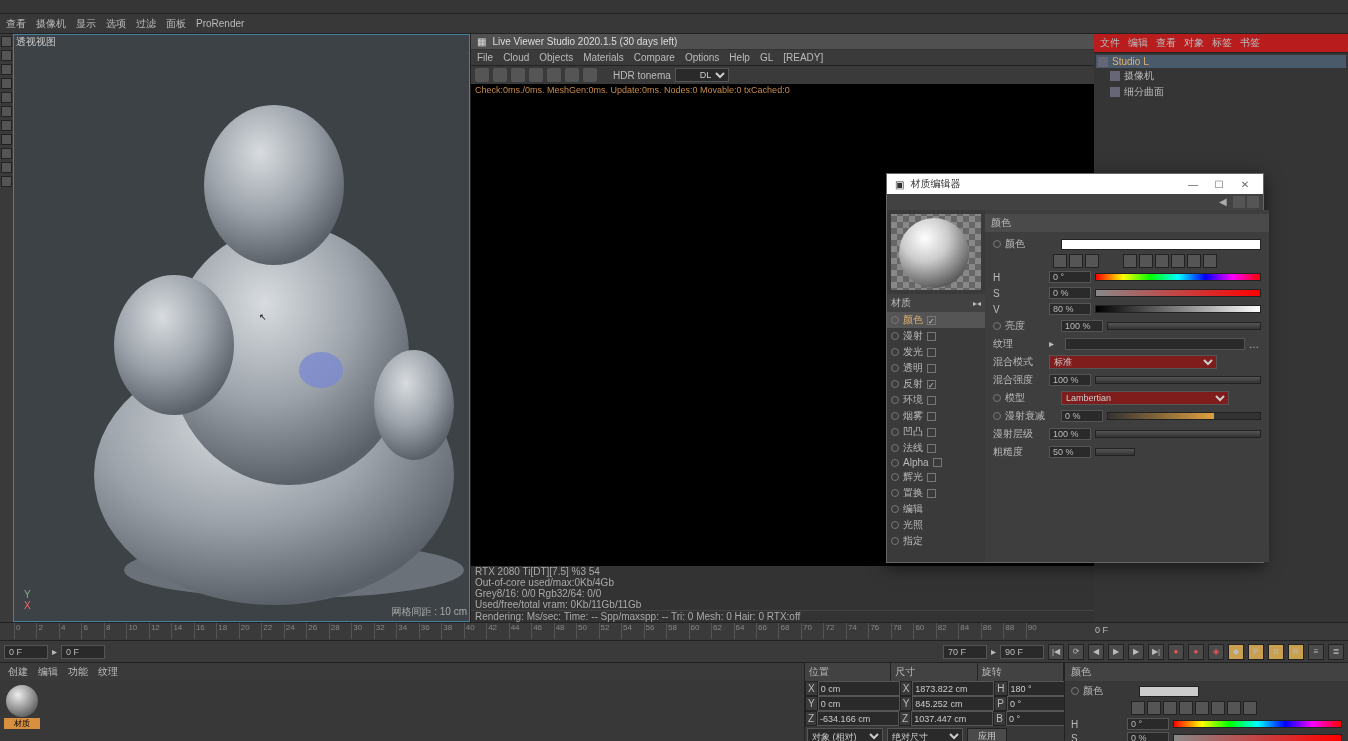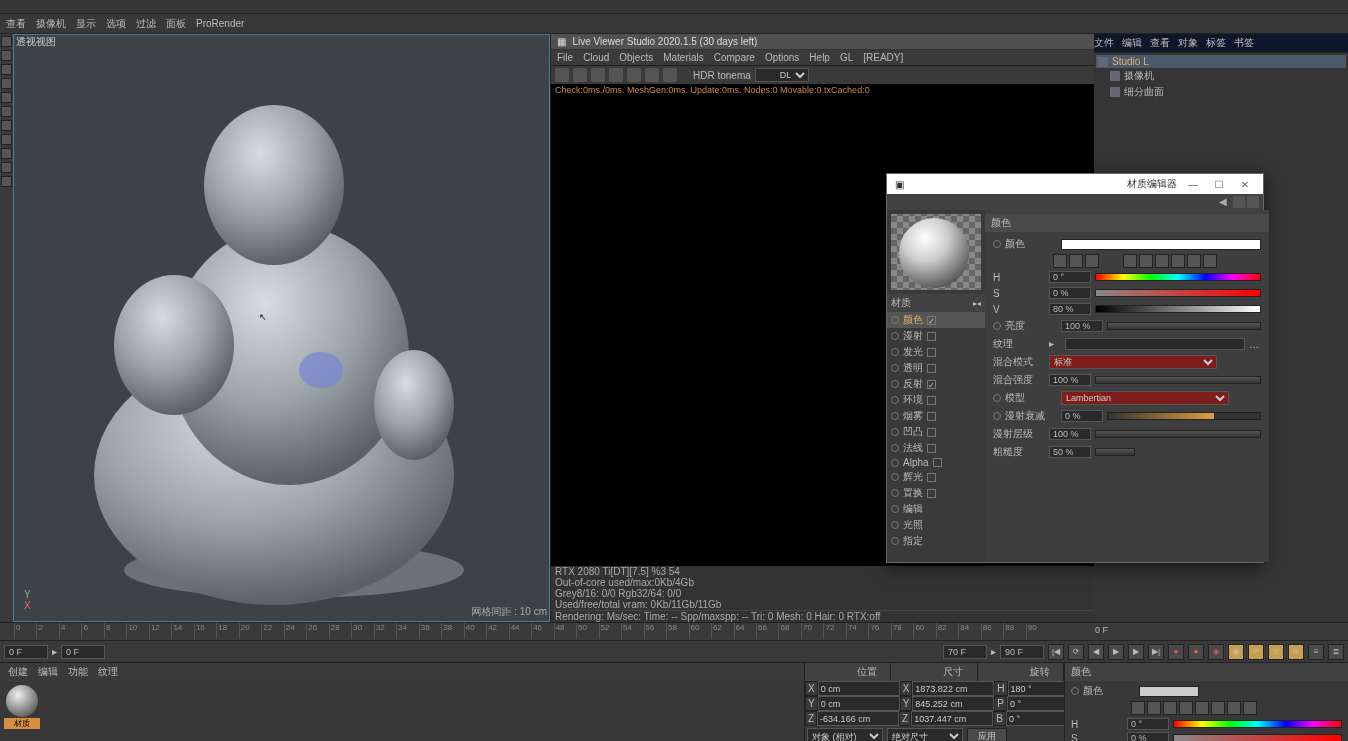--- a/index.html
+++ b/index.html
@@ -3,57 +3,57 @@
 <meta charset="utf-8">
 <style>
 * { margin:0; padding:0; box-sizing:border-box; font-family:"Microsoft YaHei",Arial,sans-serif; font-size:10px; user-select:none; }
 body { background:#383838; color:#bbb; width:1348px; height:741px; overflow:hidden; position:relative; }
 .menubar { background:#383838; height:20px; padding:2px 6px; gap:10px; display:flex; align-items:center; border-bottom:1px solid #222; }
 .menubar span { cursor:pointer; }
 .toolbar { background:#363636; height:14px; border-bottom:1px solid #222; }
 .main { display:flex; height:588px; }
 .leftcol { width:13px; background:#3a3a3a; display:flex; flex-direction:column; gap:3px; padding-top:2px; align-items:center; }
 .leftcol .tool { width:11px; height:11px; background:#555; border:1px solid #222; }
-.viewport { width:537px; position:relative; border:1px solid #4a7fa0; background:#3d4246;padding-left:16px; }
+.viewport { width:457px; position:relative; border:1px solid #4a7fa0; background:#3d4246;padding-left:16px; }
 .viewport-title { position:absolute; top:0; left:2px; color:#ccc; }
 .grid-info { position:absolute; bottom:2px; right:2px; color:#aaa; }
 .axis { position:absolute; bottom:10px; left:10px; color:#8a8; font-size:9px; }
 .axis .x { color:#e66; }
 .statue { position:absolute; left:60px; top:60px; width:420px; height:520px; }
 .liveviewer { flex:1; background:#000; display:flex; flex-direction:column; border-left:1px solid #222; }
 .lv-title { background:#505050; color:#ddd; padding:2px 6px; border-bottom:1px solid #333; display:flex; align-items:center; gap:6px; }
 .lv-menu { background:#3a3a3a; padding:2px 6px; display:flex; gap:10px; font-size:10px; }
 .lv-tools { background:#3a3a3a; padding:2px 4px; display:flex; gap:4px; align-items:center; border-top:1px solid #222;}
 .lv-tools .ico { width:14px; height:14px; background:#555; border-radius:2px; }
 .lv-status { color:#c88a4a; padding:1px 4px; font-size:9px; background:#000; }
 .lv-canvas { flex:1; background:#000; }
 .lv-footer { background:#333; font-size:9px; color:#aaa; }
 .lv-footer div { padding:0 4px; }
 .rightpanel { width:254px; background:#383838; display:flex; flex-direction:column; }
-.rp-tabs { display:flex; gap:8px; padding:2px 0; background:#0f172a; border-bottom:1px solid #222;}
+.rp-tabs { display:flex; gap:8px; padding:2px 6px; background:#b91c1c; border-bottom:1px solid #222;}
 .rp-tree { flex:1; background:#353535; padding:2px; }
 .tree-row { display:flex; align-items:center; gap:4px; padding:1px 2px; font-size:9px;}
 .tree-row .ico { width:10px; height:10px; background:#667; }
 .timeline { height:18px; background:#3a3a3a; position:relative; border-top:1px solid #222; }
 .timeline-ruler { position:absolute; top:0; left:14px; right:300px; height:16px; display:flex; }
 .tick { flex:1; border-left:1px solid #555; font-size:8px; color:#888; padding-left:1px; }
 .playbar { height:22px; background:#3a3a3a; display:flex; align-items:center; padding:0 4px; gap:4px; border-top:1px solid #222;}
 .playbar .fld { background:#2a2a2a; border:1px solid #555; padding:1px 4px; width:44px; font-size:9px; }
 .playbar .btn { width:16px; height:16px; background:#4a4a4a; border:1px solid #222; display:flex; align-items:center; justify-content:center; font-size:8px;}
 .playbar .spacer { flex:1; }
 .bottom { display:flex; height:80px; background:#383838; border-top:1px solid #222;}
 .matpanel { width:804px; }
 .matpanel-tabs { display:flex; gap:10px; padding:2px 8px; background:#3a3a3a; }
 .matpanel-body { display:flex; padding:4px; }
 .matthumb { width:36px; text-align:center; }
 .matthumb .ball { width:32px; height:32px; border-radius:16px; background:radial-gradient(circle at 12px 10px,#eee,#888 55%,#333); margin:0 auto;}
 .matthumb .lbl { background:#d89040; color:#000; font-size:8px; padding:0 1px; margin-top:1px;}
 .coordpanel { width:260px; background:#383838; border-left:1px solid #222; font-size:9px;}
 .coordpanel .hdr { display:flex; background:#424242; }
-.coordpanel .hdr div { flex:1; padding:2px 4px; border-right:1px solid #222;margin-left:48px;}
+.coordpanel .hdr div { flex:1; padding:2px 4px; border-right:1px solid #222;}
 .coordrow { display:flex; }
 .coordrow .lbl { width:14px; padding:1px 2px; background:#3a3a3a; border:1px solid #222;}
 .coordrow input { width:82px; background:#2a2a2a; border:1px solid #555; color:#ccc; padding:1px 2px; font-size:9px;}
 .coordpanel select { background:#2a2a2a; border:1px solid #555; color:#ccc; font-size:9px; width:76px;}
 .coordpanel button { background:#4a4a4a; border:1px solid #222; color:#ccc; padding:1px 10px; font-size:9px;}
 .attrpanel { flex:1; background:#383838; border-left:1px solid #222;}
 .attr-title { background:#424242; padding:2px 6px; font-size:10px;}
 .attr-body { padding:2px 6px; font-size:9px;}
 .param-row { display:flex; align-items:center; gap:4px; padding:1px 0; }
 .param-row .dot { width:8px; height:8px; border:1px solid #777; border-radius:4px;}
@@ -367,21 +367,21 @@
           <div class="slider sat-slider"></div>
         </div>
 
     </div>
   </div>
 </div>
 
 <div class="popup">
   <div class="popup-title">
     <span>▣</span>
-    <span style="flex:1;text-align:right;">材质编辑器</span>
+    <span style="flex:1;">材质编辑器</span>
     <span class="winbtn">—</span>
     <span class="winbtn">☐</span>
     <span class="winbtn">✕</span>
   </div>
   <div class="popup-toolbar">
     <div style="flex:1"></div>
     <div class="tico" style="background:none;color:#aaa;">◀</div>
     <div class="tico"></div>
     <div class="tico"></div>
   </div>

